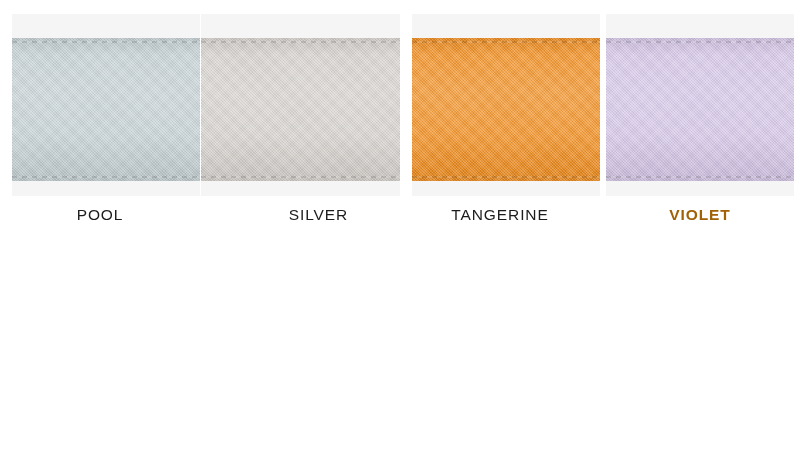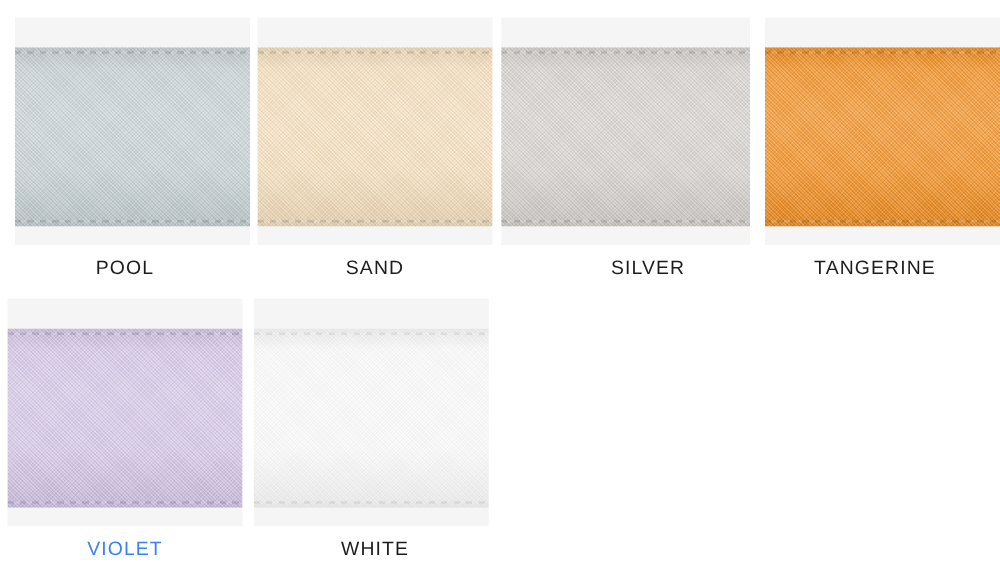--- a/index.html
+++ b/index.html
@@ -124,29 +124,20 @@
   <div class="swatch-cell nudge-right">
     <div class="swatch-photo" style="background: rgb(245, 245, 245);">
       <div class="ribbon" style="background: rgb(197, 209, 212);">
         <div class="stitch top"></div>
         <div class="stitch bottom"></div>
       </div>
     </div>
     <div class="swatch-label" style="color: rgb(28, 28, 28);">POOL</div>
   </div>
 
-  <div class="swatch-cell">
-    <div class="swatch-photo" style="background: rgb(245, 245, 245);">
-      <div class="ribbon" style="background: rgb(246, 223, 188);">
-        <div class="stitch top"></div>
-        <div class="stitch bottom"></div>
-      </div>
-    </div>
-    <div class="swatch-label" style="color: rgb(28, 28, 28);">SAND</div>
-  </div>
 
 
   <div class="swatch-cell flush-right">
     <div class="swatch-photo" style="background: rgb(245, 245, 245);">
       <div class="ribbon" style="background: rgb(214, 210, 205);">
         <div class="stitch top"></div>
         <div class="stitch bottom"></div>
       </div>
     </div>
     <div class="swatch-label" style="color: rgb(28, 28, 28); margin-left: 37px;">SILVER</div>
@@ -162,31 +153,22 @@
     <div class="swatch-label" style="color: rgb(28, 28, 28);">TANGERINE</div>
   </div>
 
   <div class="swatch-cell">
     <div class="swatch-photo" style="background: rgb(245, 245, 245);">
       <div class="ribbon" style="background: rgb(213, 198, 232);">
         <div class="stitch top"></div>
         <div class="stitch bottom"></div>
       </div>
     </div>
-    <div class="swatch-label" style="color: #3b82f6;">VIOLET</div>
+    <div class="swatch-label" style="color: #a16207; font-weight: bold;">VIOLET</div>
   </div>
 
-  <div class="swatch-cell nudge-left">
-    <div class="swatch-photo" style="background: rgb(245, 245, 245);">
-      <div class="ribbon pale" style="background: rgb(250, 250, 250);">
-        <div class="stitch top"></div>
-        <div class="stitch bottom"></div>
-      </div>
-    </div>
-    <div class="swatch-label" style="color: rgb(28, 28, 28);">WHITE</div>
-  </div>
 
   <div class="swatch-cell is-empty">
     
     
   </div>
 
 </div>
 
 </body></html>

